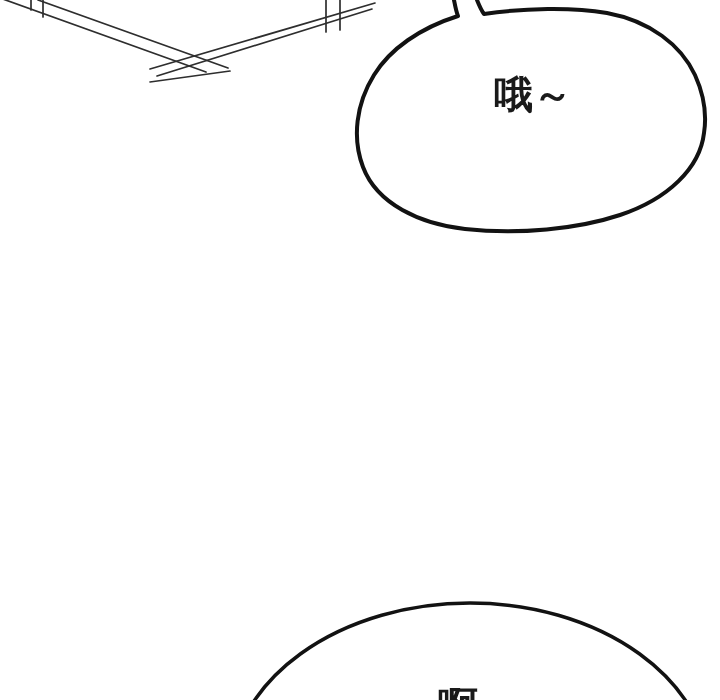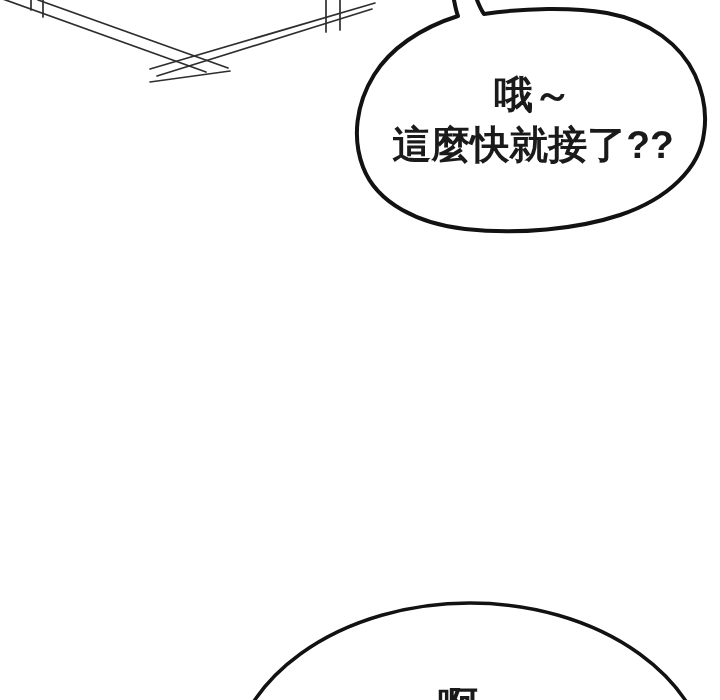--- a/index.html
+++ b/index.html
@@ -92,18 +92,17 @@
              C 420 224 377 204 363 167
              C 352 138 356 104 374 75
              C 390 49 420 28 458 16
              C 456 11 455 5 454 0"></path>
 
     <ellipse class="bubble-shape-bottom" cx="470" cy="777" rx="240" ry="174"></ellipse>
   </svg>
 
   <div class="speech-text-top">
     <div>哦～</div>
-    <div>這麼快就接了??</div>
   </div>
 
   <div class="speech-text-bottom">啊</div>
 
 </div>
 
 </body></html>

